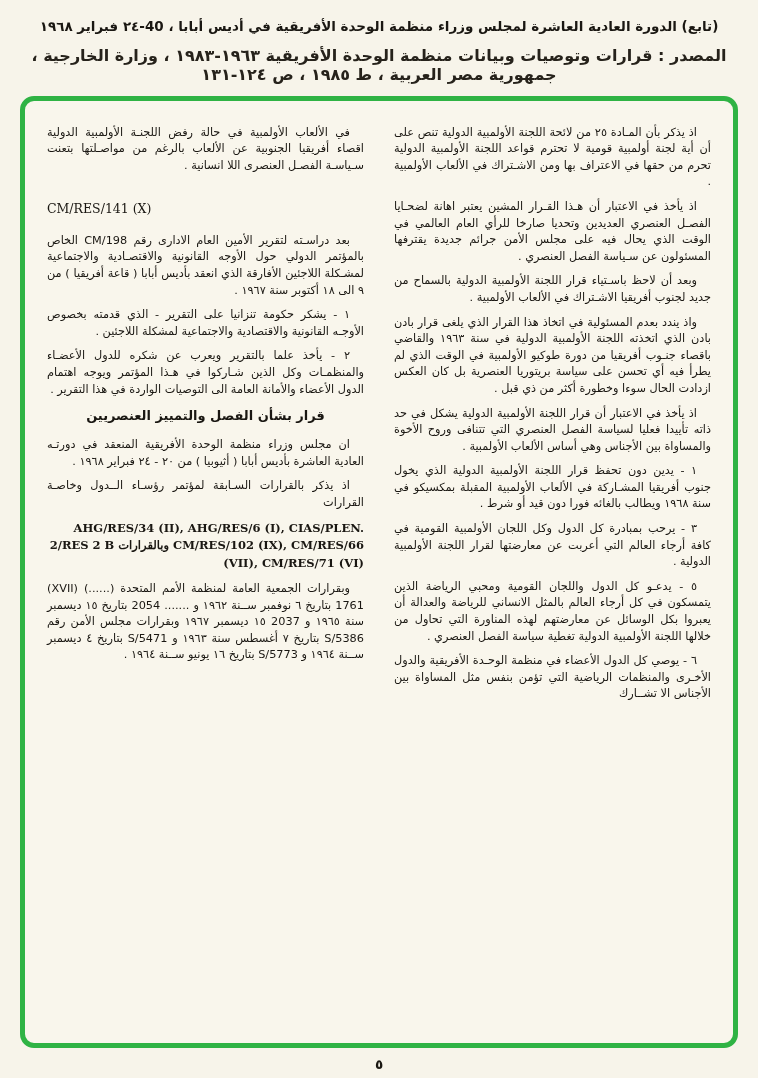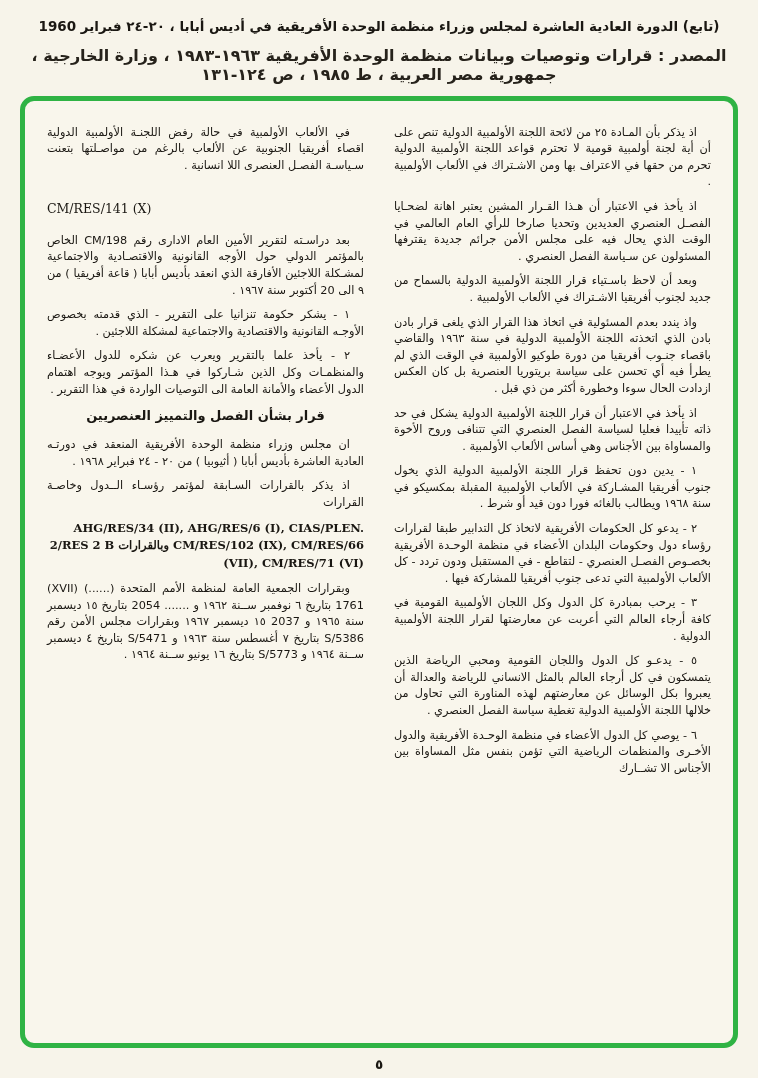--- a/index.html
+++ b/index.html
@@ -40,45 +40,44 @@
     font-weight:bold; font-size:11.5px; line-height:1.55;
   }
   .footer { text-align:center; font-size:13.5px; font-weight:bold; padding:8px 0 2px; }
 </style>
 </head>
 <body style="background: rgb(247, 244, 234); color: rgb(26, 23, 18);">
 
 <div class="page">
 
   <div class="header">
-    <div class="header-title">(تابع) الدورة العادية العاشرة لمجلس وزراء منظمة الوحدة الأفريقية في أديس أبابا ، ٢٠-٢٤ فبراير 1960</div>
+    <div class="header-title">(تابع) الدورة العادية العاشرة لمجلس وزراء منظمة الوحدة الأفريقية في أديس أبابا ، 40-٢٤ فبراير ١٩٦٨</div>
     <div class="header-source">المصدر : قرارات وتوصيات وبيانات منظمة الوحدة الأفريقية ١٩٦٣-١٩٨٣ ، وزارة الخارجية ، جمهورية مصر العربية ، ط ١٩٨٥ ، ص ١٢٤-١٣١</div>
   </div>
 
   <div class="content-box" dir="rtl" style="border-color: rgb(47, 179, 68);">
     <div class="columns">
 
       <div class="col">
         <p class="par">اذ يذكر بأن المـادة ٢٥ من لائحة اللجنة الأولمبية الدولية تنص على أن أية لجنة أولمبية قومية لا تحترم قواعد اللجنة الأولمبية الدولية تحرم من حقها في الاعتراف بها ومن الاشـتراك في الألعاب الأولمبية .</p>
         <p class="par">اذ يأخذ في الاعتبار أن هـذا القـرار المشين يعتبر اهانة لضحـايا الفصـل العنصري العديدين وتحديا صارخا للرأي العام العالمي في الوقت الذي يحال فيه على مجلس الأمن جرائم جديدة يقترفها المسئولون عن سـياسة الفصل العنصري .</p>
         <p class="par">وبعد أن لاحظ باسـتياء قرار اللجنة الأولمبية الدولية بالسماح من جديد لجنوب أفريقيا الاشـتراك في الألعاب الأولمبية .</p>
         <p class="par">واذ يندد بعدم المسئولية في اتخاذ هذا القرار الذي يلغى قرار بادن بادن الذي اتخذته اللجنة الأولمبية الدولية في سنة ١٩٦٣ والقاضي باقصاء جنـوب أفريقيا من دورة طوكيو الأولمبية في الوقت الذي لم يطرأ فيه أي تحسن على سياسة بريتوريا العنصرية بل كان العكس ازدادت الحال سوءا وخطورة أكثر من ذي قبل .</p>
         <p class="par">اذ يأخذ في الاعتبار أن قرار اللجنة الأولمبية الدولية يشكل في حد ذاته تأييدا فعليا لسياسة الفصل العنصري التي تتنافى وروح الأخوة والمساواة بين الأجناس وهي أساس الألعاب الأولمبية .</p>
         <p class="par">١ - يدين دون تحفظ قرار اللجنة الأولمبية الدولية الذي يخول جنوب أفريقيا المشـاركة في الألعاب الأولمبية المقبلة بمكسيكو في سنة ١٩٦٨ ويطالب بالغائه فورا دون قيد أو شرط .</p>
-        <p class="par">٢ - يدعو كل الحكومات الأفريقية لاتخاذ كل التدابير طبقا لقرارات رؤساء دول وحكومات البلدان الأعضاء في منظمة الوحـدة الأفريقية بخصـوص الفصـل العنصري - لتقاطع - في المستقبل ودون تردد - كل الألعاب الأولمبية التي تدعى جنوب أفريقيا للمشاركة فيها .</p>
         <p class="par">٣ - يرحب بمبادرة كل الدول وكل اللجان الأولمبية القومية في كافة أرجاء العالم التي أعربت عن معارضتها لقرار اللجنة الأولمبية الدولية .</p>
         <p class="par">٥ - يدعـو كل الدول واللجان القومية ومحبي الرياضة الذين يتمسكون في كل أرجاء العالم بالمثل الانساني للرياضة والعدالة أن يعبروا بكل الوسائل عن معارضتهم لهذه المناورة التي تحاول من خلالها اللجنة الأولمبية الدولية تغطية سياسة الفصل العنصري .</p>
         <p class="par">٦ - يوصي كل الدول الأعضاء في منظمة الوحـدة الأفريقية والدول الأخـرى والمنظمات الرياضية التي تؤمن بنفس مثل المساواة بين الأجناس الا تشــارك</p>
       </div>
 
       <div class="col">
         <p class="par">في الألعاب الأولمبية في حالة رفض اللجنـة الأولمبية الدولية اقصاء أفريقيا الجنوبية عن الألعاب بالرغم من مواصـلتها بتعنت سـياسـة الفصـل العنصرى اللا انسانية .</p>
 
         <div class="res-code">CM/RES/141 (X)</div>
-        <p class="par">بعد دراسـته لتقرير الأمين العام الادارى رقم CM/198 الخاص بالمؤتمر الدولي حول الأوجه القانونية والاقتصـادية والاجتماعية لمشـكلة اللاجئين الأفارقة الذي انعقد بأديس أبابا ( قاعة أفريقيا ) من ٩ الى 20 أكتوبر سنة ١٩٦٧ .</p>
+        <p class="par">بعد دراسـته لتقرير الأمين العام الادارى رقم CM/198 الخاص بالمؤتمر الدولي حول الأوجه القانونية والاقتصـادية والاجتماعية لمشـكلة اللاجئين الأفارقة الذي انعقد بأديس أبابا ( قاعة أفريقيا ) من ٩ الى ١٨ أكتوبر سنة ١٩٦٧ .</p>
         <p class="par">١ - يشكر حكومة تنزانيا على التقرير - الذي قدمته بخصوص الأوجـه القانونية والاقتصادية والاجتماعية لمشكلة اللاجئين .</p>
         <p class="par">٢ - يأخذ علما بالتقرير ويعرب عن شكره للدول الأعضـاء والمنظمـات وكل الذين شـاركوا في هـذا المؤتمر ويوجه اهتمام الدول الأعضاء والأمانة العامة الى التوصيات الواردة في هذا التقرير .</p>
 
         <h3 class="res-title">قرار بشأن الفصل والتمييز العنصريين</h3>
         <p class="par">ان مجلس وزراء منظمة الوحدة الأفريقية المنعقد في دورتـه العادية العاشرة بأديس أبابا ( أثيوبيا ) من ٢٠ - ٢٤ فبراير ١٩٦٨ .</p>
         <p class="par">اذ يذكر بالقرارات السـابقة لمؤتمر رؤسـاء الــدول وخاصـة القرارات</p>
         <p class="par refs">AHG/RES/34 (II), AHG/RES/6 (I), CIAS/PLEN. 2/RES 2 B وبالقرارات CM/RES/102 (IX), CM/RES/66 (VII), CM/RES/71 (VI)</p>
         <p class="par">وبقرارات الجمعية العامة لمنظمة الأمم المتحدة (......) (XVII) 1761 بتاريخ ٦ نوفمبر ســنة ١٩٦٢ و ....... 2054 بتاريخ ١٥ ديسمبر سنة ١٩٦٥ و 2037 ١٥ ديسمبر ١٩٦٧ وبقرارات مجلس الأمن رقم S/5386 بتاريخ ٧ أغسطس سنة ١٩٦٣ و S/5471 بتاريخ ٤ ديسمبر ســنة ١٩٦٤ و S/5773 بتاريخ ١٦ يونيو ســنة ١٩٦٤ .</p>
       </div>
 

